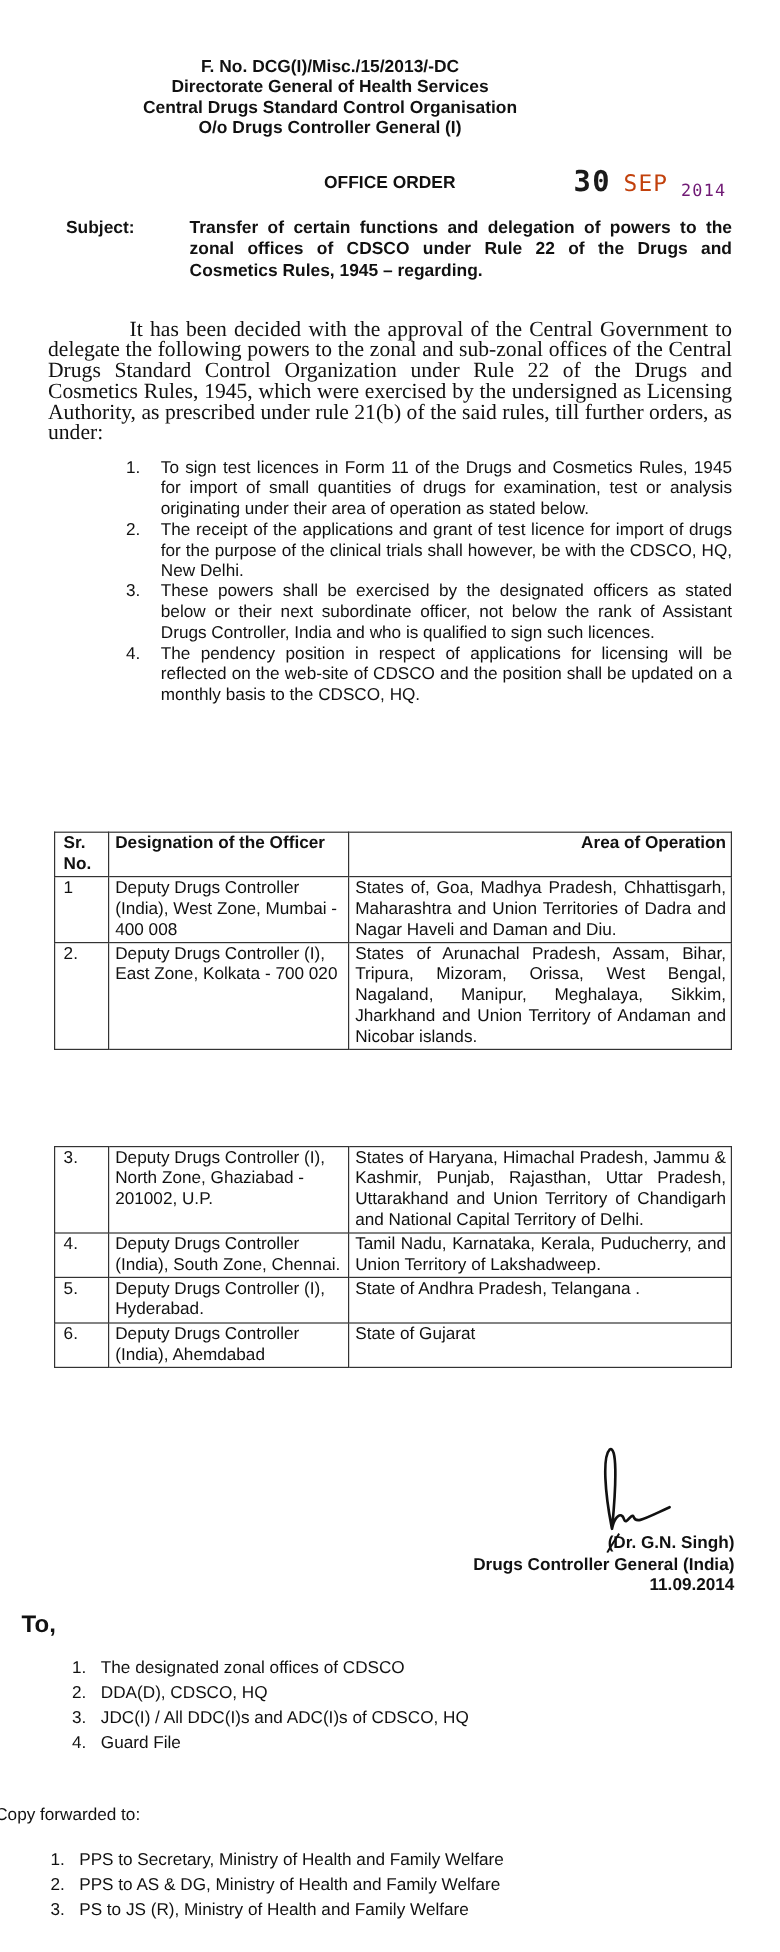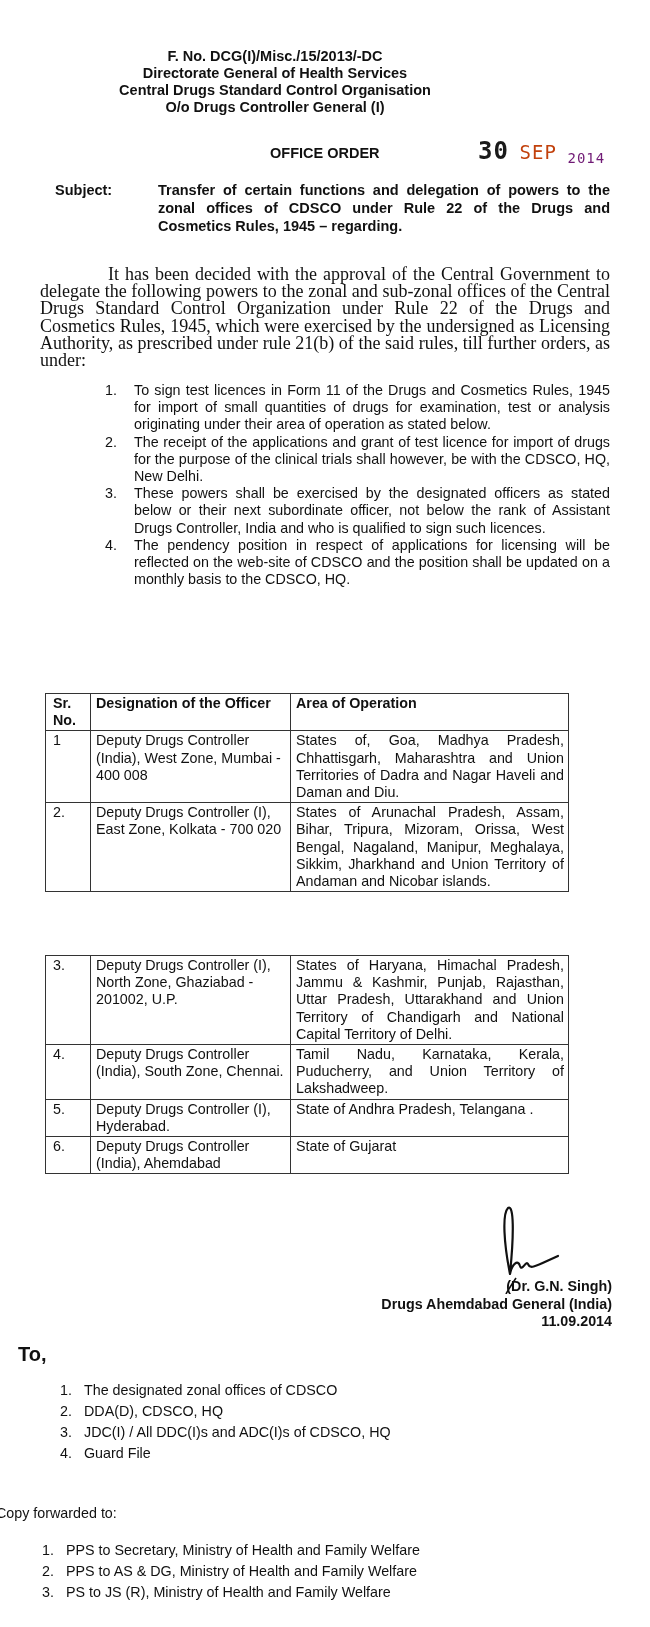--- a/index.html
+++ b/index.html
@@ -27,21 +27,21 @@
   .subject .lab { position: absolute; left: 0; top: 0; }
   .subject .txt { margin-left: 103px; text-align: justify; }
   .para {
     left: 40px; top: 266px; width: 570px; font-size: 18px; line-height: 17.2px;
     text-align: justify; text-indent: 68px; font-family: Liberation Serif, serif;
   }
   .points { left: 105px; top: 382px; width: 505px; font-size: 14.3px; line-height: 17.2px; }
   .points .pt { position: relative; padding-left: 29px; text-align: justify; }
   .points .num { position: absolute; left: 0; top: 0; }
   table.officers {
-    position: absolute; left: 45px; width: 524px; border-collapse: collapse;
+    position: absolute; left: 45px; width: 565px; border-collapse: collapse;
     font-size: 14.3px; line-height: 17.2px;
   }
   table.officers td {
     border: 1.5px solid #333; vertical-align: top; padding: 1px 4px 1px 5px;
   }
   table.officers td.sr { width: 33px; padding-left: 7px; }
   table.officers td.des { width: 190px; }
   table.officers td.area { text-align: justify; }
   table.officers .th { font-weight: bold; }
   .sig-block { left: 300px; top: 1278px; width: 312px; text-align: right; font-weight: bold; font-size: 14.3px; line-height: 17.5px; }
@@ -83,21 +83,21 @@
   <div class="pt"><span class="num">2.</span><span>The receipt of the applications and grant of test licence for import of drugs for the purpose of the clinical trials shall however, be with the CDSCO, HQ, New Delhi.</span></div>
   <div class="pt"><span class="num">3.</span><span>These powers shall be exercised by the designated officers as stated below or their next subordinate officer, not below the rank of Assistant Drugs Controller, India and who is qualified to sign such licences.</span></div>
   <div class="pt"><span class="num">4.</span><span>The pendency position in respect of applications for licensing will be reflected on the web-site of CDSCO and the position shall be updated on a monthly basis to the CDSCO, HQ.</span></div>
 </div>
 
 <table class="officers" style="top:693px">
   <tbody>
       <tr>
     <td class="sr th">Sr. No.</td>
     <td class="des th">Designation of the Officer</td>
-    <td class="area th" style="text-align:left">Area of Operation</td>
+    <td class="area th" style="text-align:right">Area of Operation</td>
   </tr>
   <tr>
     <td class="sr">1</td>
     <td class="des">Deputy Drugs Controller (India), West Zone, Mumbai - 400 008</td>
     <td class="area">States of, Goa, Madhya Pradesh, Chhattisgarh, Maharashtra and Union Territories of Dadra and Nagar Haveli and Daman and Diu.</td>
   </tr>
   <tr>
     <td class="sr">2.</td>
     <td class="des">Deputy Drugs Controller (I), East Zone, Kolkata - 700 020</td>
     <td class="area">States of Arunachal Pradesh, Assam, Bihar, Tripura, Mizoram, Orissa, West Bengal, Nagaland, Manipur, Meghalaya, Sikkim, Jharkhand and Union Territory of Andaman and Nicobar islands.</td>
@@ -130,21 +130,21 @@
 </tbody>
   </table>
 
 <svg class="abs signature" width="80" height="90" viewBox="0 0 80 90">
   <path d="M14 70 C8 40, 6 10, 12 4 C18 0, 18 30, 14 70 C16 60, 22 55, 24 62 C26 68, 30 56, 32 60 C34 66, 40 62, 62 52" fill="none" stroke="#111" stroke-width="2.2" stroke-linecap="round"></path>
   <path d="M20 74 C16 80, 12 86, 10 90" fill="none" stroke="#111" stroke-width="1.6"></path>
 </svg>
 
 <div class="abs sig-block">
   <div>(Dr. G.N. Singh)</div>
-  <div>Drugs Ahemdabad General (India)</div>
+  <div>Drugs Controller General (India)</div>
   <div>11.09.2014</div>
 </div>
 
 <div class="abs to-label">To,</div>
 <div class="abs to-list">
   <div class="li"><span class="num">1.</span><span>The designated zonal offices of CDSCO</span></div>
   <div class="li"><span class="num">2.</span><span>DDA(D), CDSCO, HQ</span></div>
   <div class="li"><span class="num">3.</span><span>JDC(I) / All DDC(I)s and ADC(I)s of CDSCO, HQ</span></div>
   <div class="li"><span class="num">4.</span><span>Guard File</span></div>
 </div>

